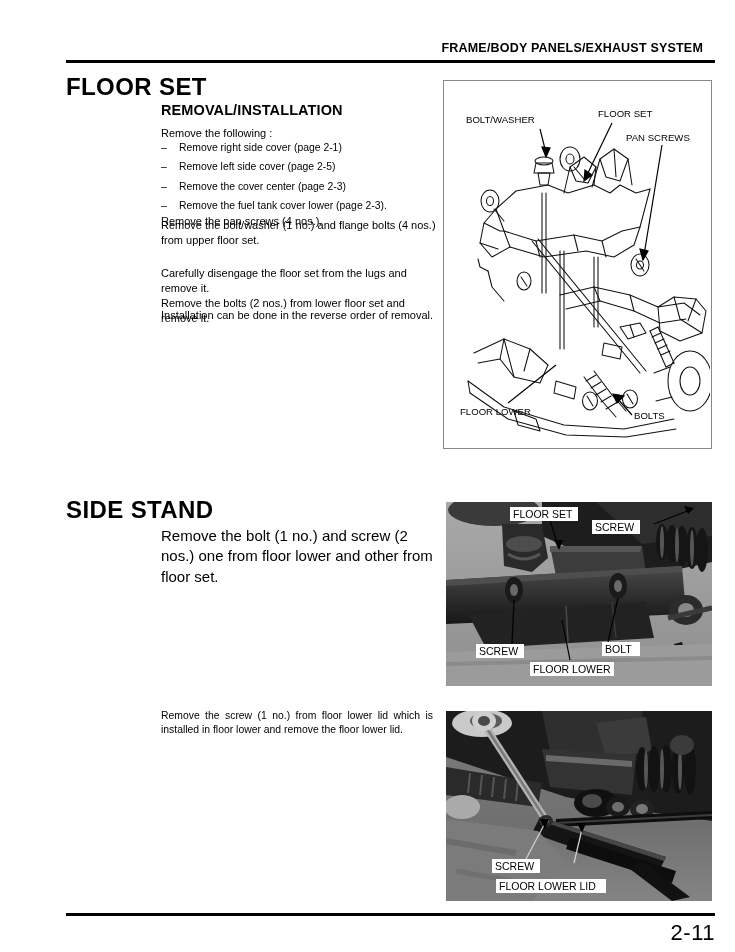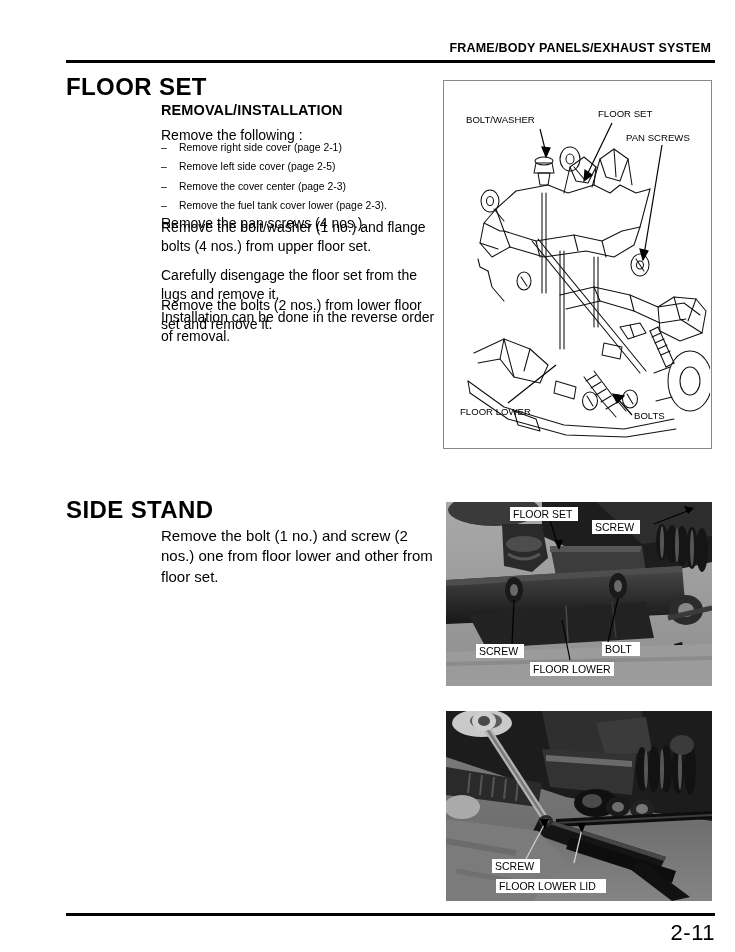--- a/index.html
+++ b/index.html
@@ -17,21 +17,21 @@
   }
   .page {
     position: absolute;
     inset: 0;
   }
 
   
   #running-head {
     position: absolute;
     top: 41px;
-    right: 24px;
+    right: 32px;
     font-size: 12.5px;
     font-weight: bold;
     letter-spacing: 0.2px;
   }
   #header-rule {
     position: absolute;
     left: 66px;
     right: 20px;
     top: 60px;
     height: 3px;
@@ -52,21 +52,21 @@
     left: 161px;
     top: 102px;
     font-size: 14.5px;
     font-weight: bold;
     letter-spacing: 0.1px;
   }
   .body-col {
     position: absolute;
     left: 161px;
     width: 275px;
-    font-size: 14px;
+    font-size: 11px;
     line-height: 1.35;
   }
   #intro-line { top: 126px; }
 
   #bullet-list {
     position: absolute;
     left: 161px;
     top: 142px;
     width: 280px;
     font-size: 10.4px;
@@ -197,20 +197,21 @@
   </ul>
 
   <div class="body-col" id="para-pan">Remove the pan screws (4 nos.).</div>
   <div class="body-col" id="para-bolt">Remove the bolt/washer (1 no.) and flange bolts (4 nos.) from upper floor set.</div>
   <div class="body-col" id="para-diseng">Carefully disengage the floor set from the lugs and remove it.</div>
   <div class="body-col" id="para-lower">Remove the bolts (2 nos.) from lower floor set and remove it.</div>
   <div class="body-col" id="para-install">Installation can be done in the reverse order of removal.</div>
 
   <div id="side-stand-title">SIDE STAND</div>
   <div id="ss-para-1">Remove the bolt (1 no.) and screw (2 nos.) one from floor lower and other from floor set.</div>
+  <div id="ss-para-2">Remove the screw (1 no.) from floor lower lid which is installed in floor lower and remove the floor lower lid.</div>
 
   <div id="figure-box">
     <svg width="266" height="366" viewBox="0 0 266 366">
       <g fill="none" stroke="#111" stroke-width="1.05" stroke-linejoin="round" stroke-linecap="round">
 
         <path d="M52 128 L72 110 L104 104 L124 112 L150 104 L166 112 L176 104 L192 112 L206 108"></path>
         <path d="M52 128 L60 150 L92 160 L130 154 L158 160 L178 150 L196 146 L206 108"></path>
         <path d="M60 150 L66 166 L100 176 L142 170 L170 176 L190 164 L196 146"></path>
         <path d="M92 160 L96 176"></path>
         <path d="M130 154 L134 170"></path>

